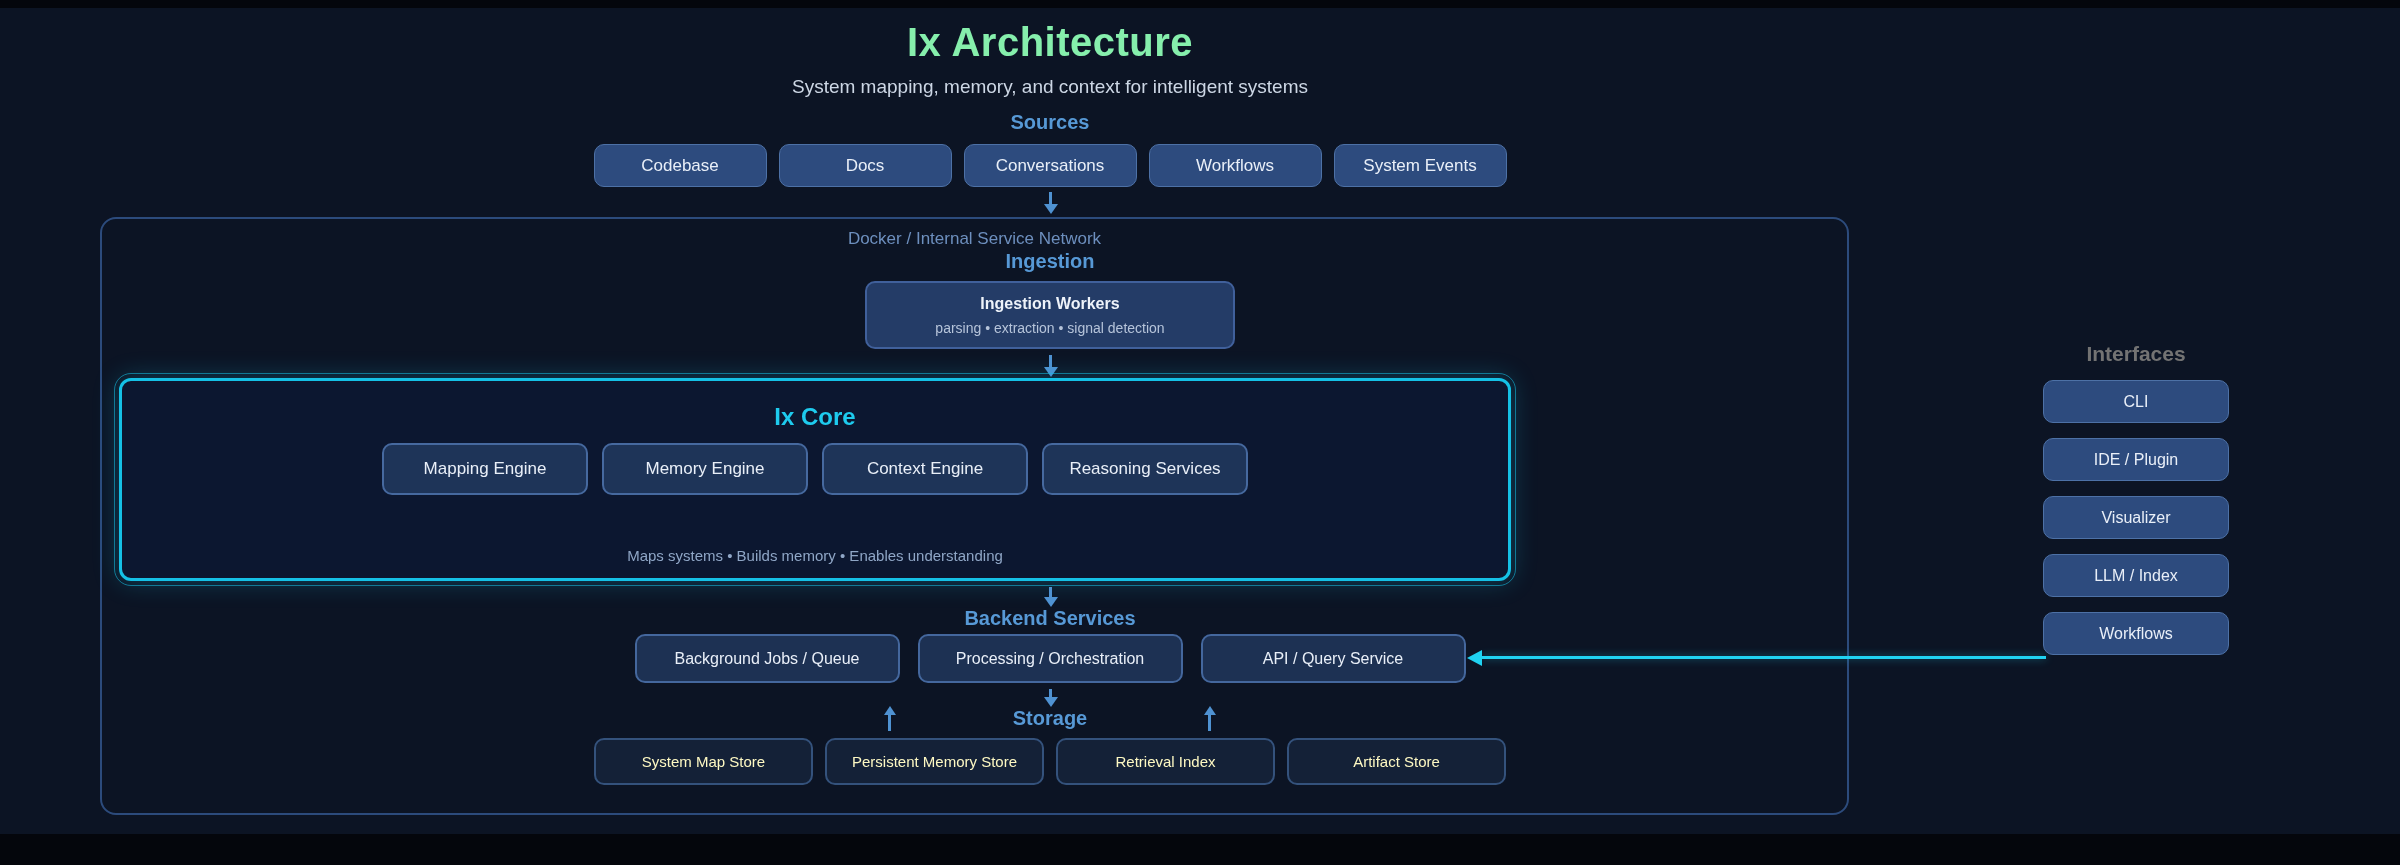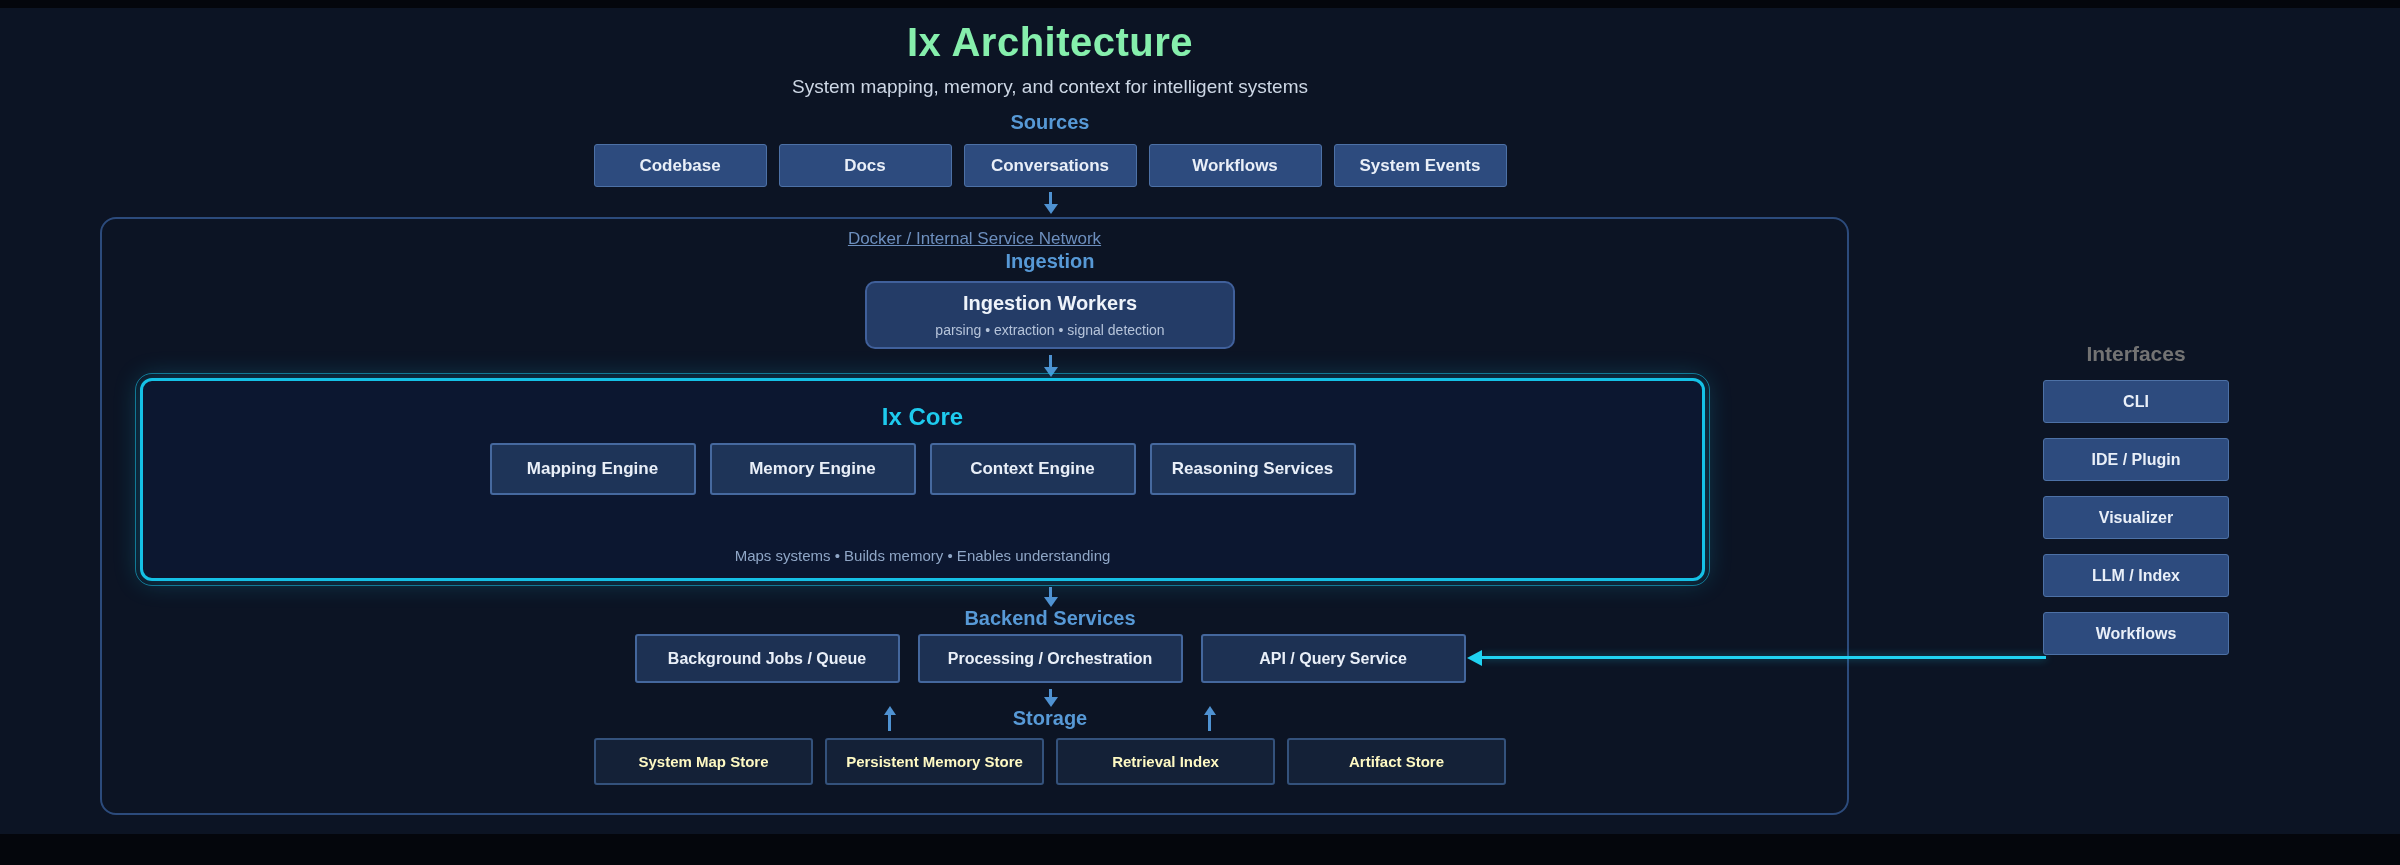--- a/index.html
+++ b/index.html
@@ -12,42 +12,42 @@
 
   .cx { position:absolute; left:0; width:2100px; text-align:center; margin:0; }
   .row { position:absolute; left:0; width:2100px; display:flex; justify-content:center; }
 
   .title { color:#86efac; font-size:40px; font-weight:700; letter-spacing:.5px; }
   .subtitle { color:#cdd7e5; font-size:19px; }
   .heading { color:#5799d6; font-size:20px; font-weight:700; }
 
   .node {
     display:flex; align-items:center; justify-content:center;
-    font-weight:700; color:#e9eff8; border-radius:3px; box-sizing:border-box;
+    font-weight:400; color:#e9eff8; border-radius:10px; box-sizing:border-box;
     text-align:center;
   }
   .sources-row { gap:12px; }
   .src { width:173px; height:43px; background:#2d4b7e; border:1px solid #4d71a6; font-size:17px; }
 
   .docker-box { position:absolute; left:100px; top:217px; width:1749px; height:598px;
     border:2px solid #2c4b7c; border-radius:16px; box-sizing:border-box; }
   .docker-label { position:absolute; top:10px; left:0; width:100%; text-align:center;
-    color:#6d8fbe; font-size:17px;text-decoration:underline; }
+    color:#6d8fbe; font-size:17px; }
 
   .workers { position:absolute; left:865px; top:281px; width:370px; height:68px;
     background:#243c67; border:2px solid #40609b; border-radius:10px;
     display:flex; flex-direction:column; align-items:center; justify-content:center; gap:7px;
     box-sizing:border-box; }
-  .workers-title { color:#eef3fa; font-size:20px; font-weight:700; }
+  .workers-title { color:#eef3fa; font-size:16px; font-weight:700; }
   .workers-sub { color:#b6c4da; font-size:14px; }
 
-  .core-box { position:absolute; left:119px; top:378px; width:1565px; height:203px;
+  .core-box { position:absolute; left:119px; top:378px; width:1392px; height:203px;
     background:#0c1730; border:3px solid #15c1e6; border-radius:12px;
     outline:1px solid rgba(21,193,230,.55); outline-offset:4px;
-    box-shadow:0 0 26px rgba(21,193,230,.28); box-sizing:border-box;margin-left:21px; }
+    box-shadow:0 0 26px rgba(21,193,230,.28); box-sizing:border-box; }
   .core-title { position:absolute; top:22px; left:0; width:100%; text-align:center;
     color:#1ecbee; font-size:24px; font-weight:700; }
   .core-row { position:absolute; top:62px; left:0; width:100%; display:flex;
     justify-content:center; gap:14px; }
   .engine { width:206px; height:52px; background:#1e3458; border:2px solid #46699f; font-size:17px; }
   .core-caption { position:absolute; top:166px; left:0; width:100%; text-align:center;
     color:#8fa6c6; font-size:15px; }
 
   .backend-row { gap:18px; }
   .backend { width:265px; height:49px; background:#1d3153; border:2px solid #44679d; font-size:16px; }

